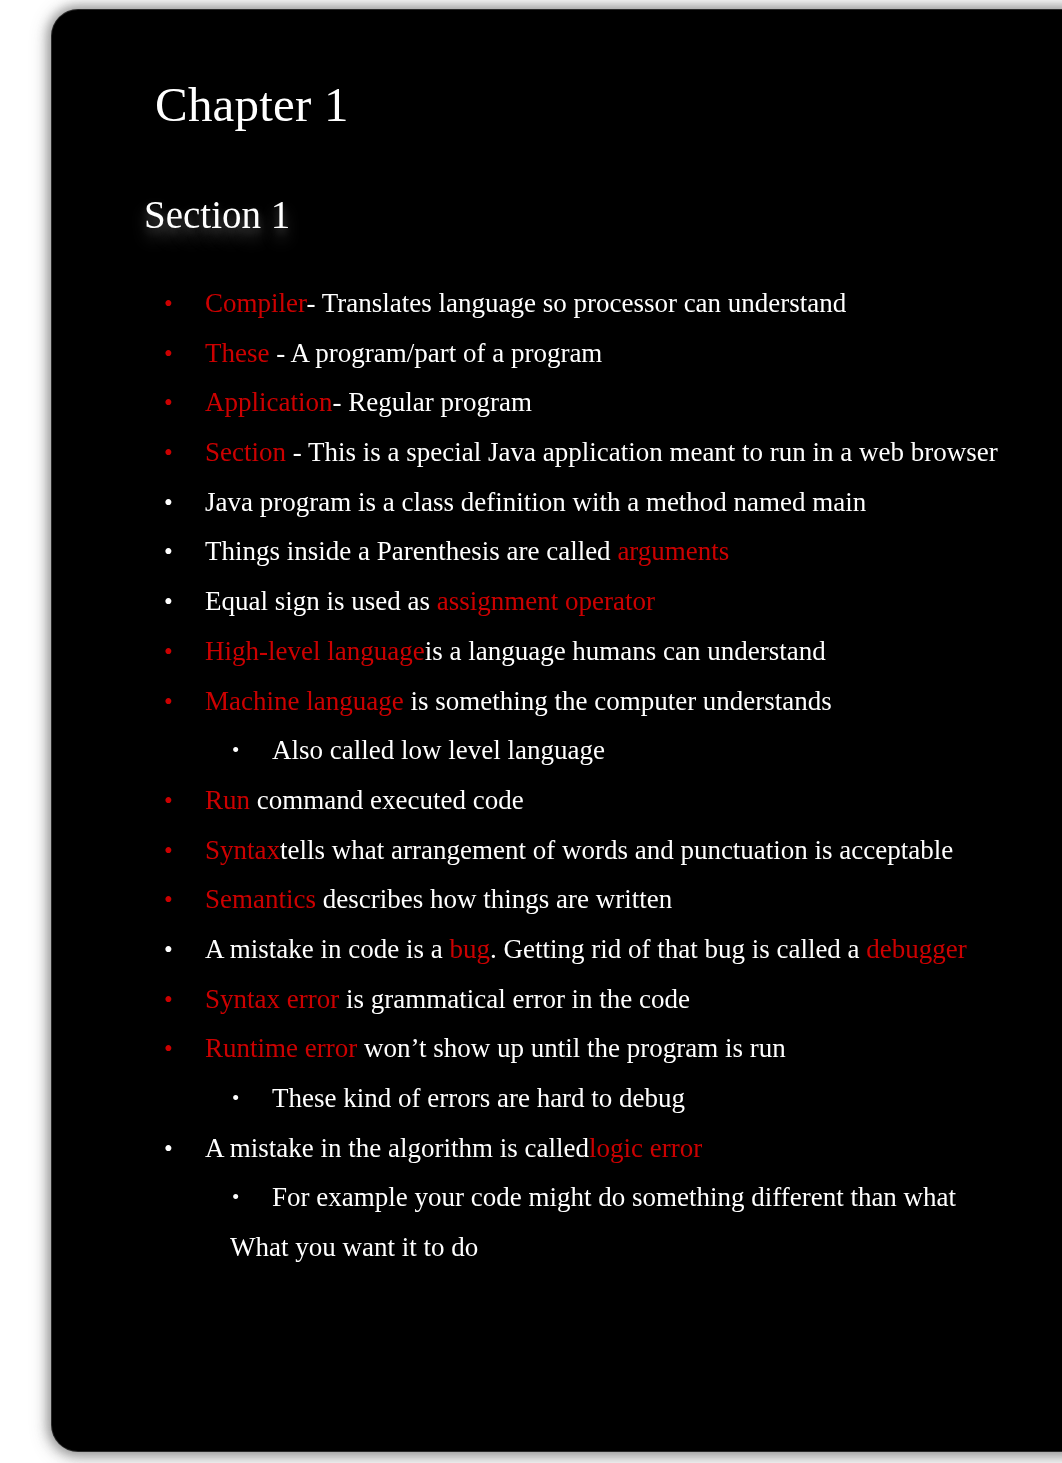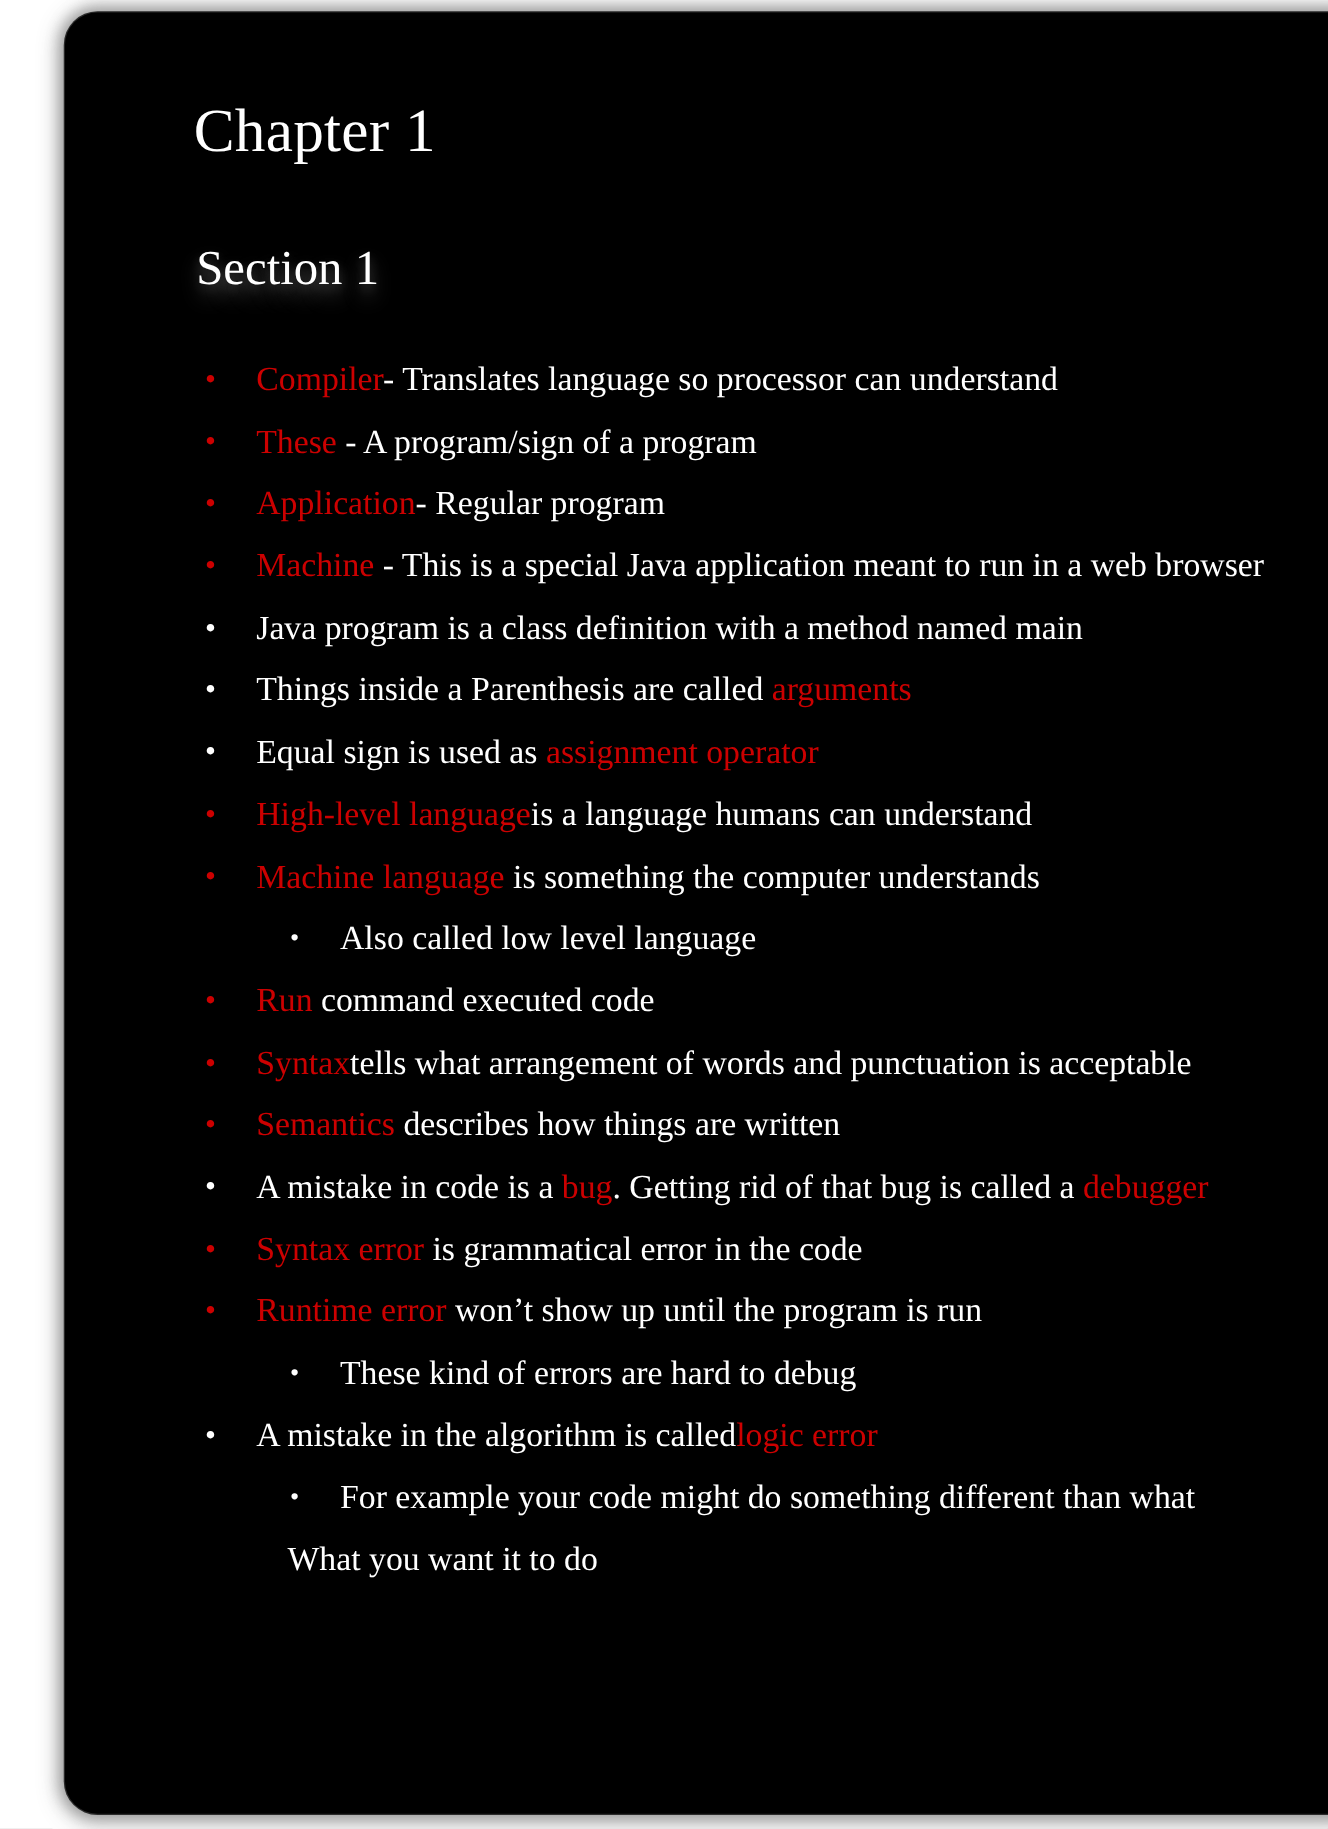--- a/index.html
+++ b/index.html
@@ -57,21 +57,21 @@
     font-size: 49px;
     line-height: 1.12;
     color: #ffffff;
     font-weight: normal;
     letter-spacing: 0.2px;
     white-space: nowrap;
   }
 
   .subtitle {
     position: absolute;
-    left: 105px;
+    left: 92px;
     top: 183px;
     font-size: 39px;
     line-height: 1.12;
     color: #ffffff;
     font-weight: normal;
     white-space: nowrap;
     text-shadow: 0 10px 16px rgba(190,190,190,0.40),
                  0 4px 9px rgba(150,150,150,0.30);
   }
 
@@ -140,29 +140,29 @@
 
       <div class="subtitle">Section 1</div>
 
       <ul class="bullet-list" id="bullet-list">
           <li class="bullet-row">
             <span class="bul r">•</span>
             <span class="txt"><span class="r">Compiler</span><span class="w">- Translates language so processor can understand</span></span>
           </li>
           <li class="bullet-row">
             <span class="bul r">•</span>
-            <span class="txt"><span class="r">These </span><span class="w">- A program/sign of a program</span></span>
+            <span class="txt"><span class="r">These </span><span class="w">- A program/part of a program</span></span>
           </li>
           <li class="bullet-row">
             <span class="bul r">•</span>
             <span class="txt"><span class="r">Application</span><span class="w">- Regular program</span></span>
           </li>
           <li class="bullet-row">
             <span class="bul r">•</span>
-            <span class="txt"><span class="r">Machine</span><span class="w"> - This is a special Java application meant to run in a web browser</span></span>
+            <span class="txt"><span class="r">Section</span><span class="w"> - This is a special Java application meant to run in a web browser</span></span>
           </li>
           <li class="bullet-row">
             <span class="bul w">•</span>
             <span class="txt"><span class="w">Java program is a class definition with a method named main</span></span>
           </li>
           <li class="bullet-row">
             <span class="bul w">•</span>
             <span class="txt"><span class="w">Things inside a Parenthesis are called </span><span class="r">arguments</span></span>
           </li>
           <li class="bullet-row">

